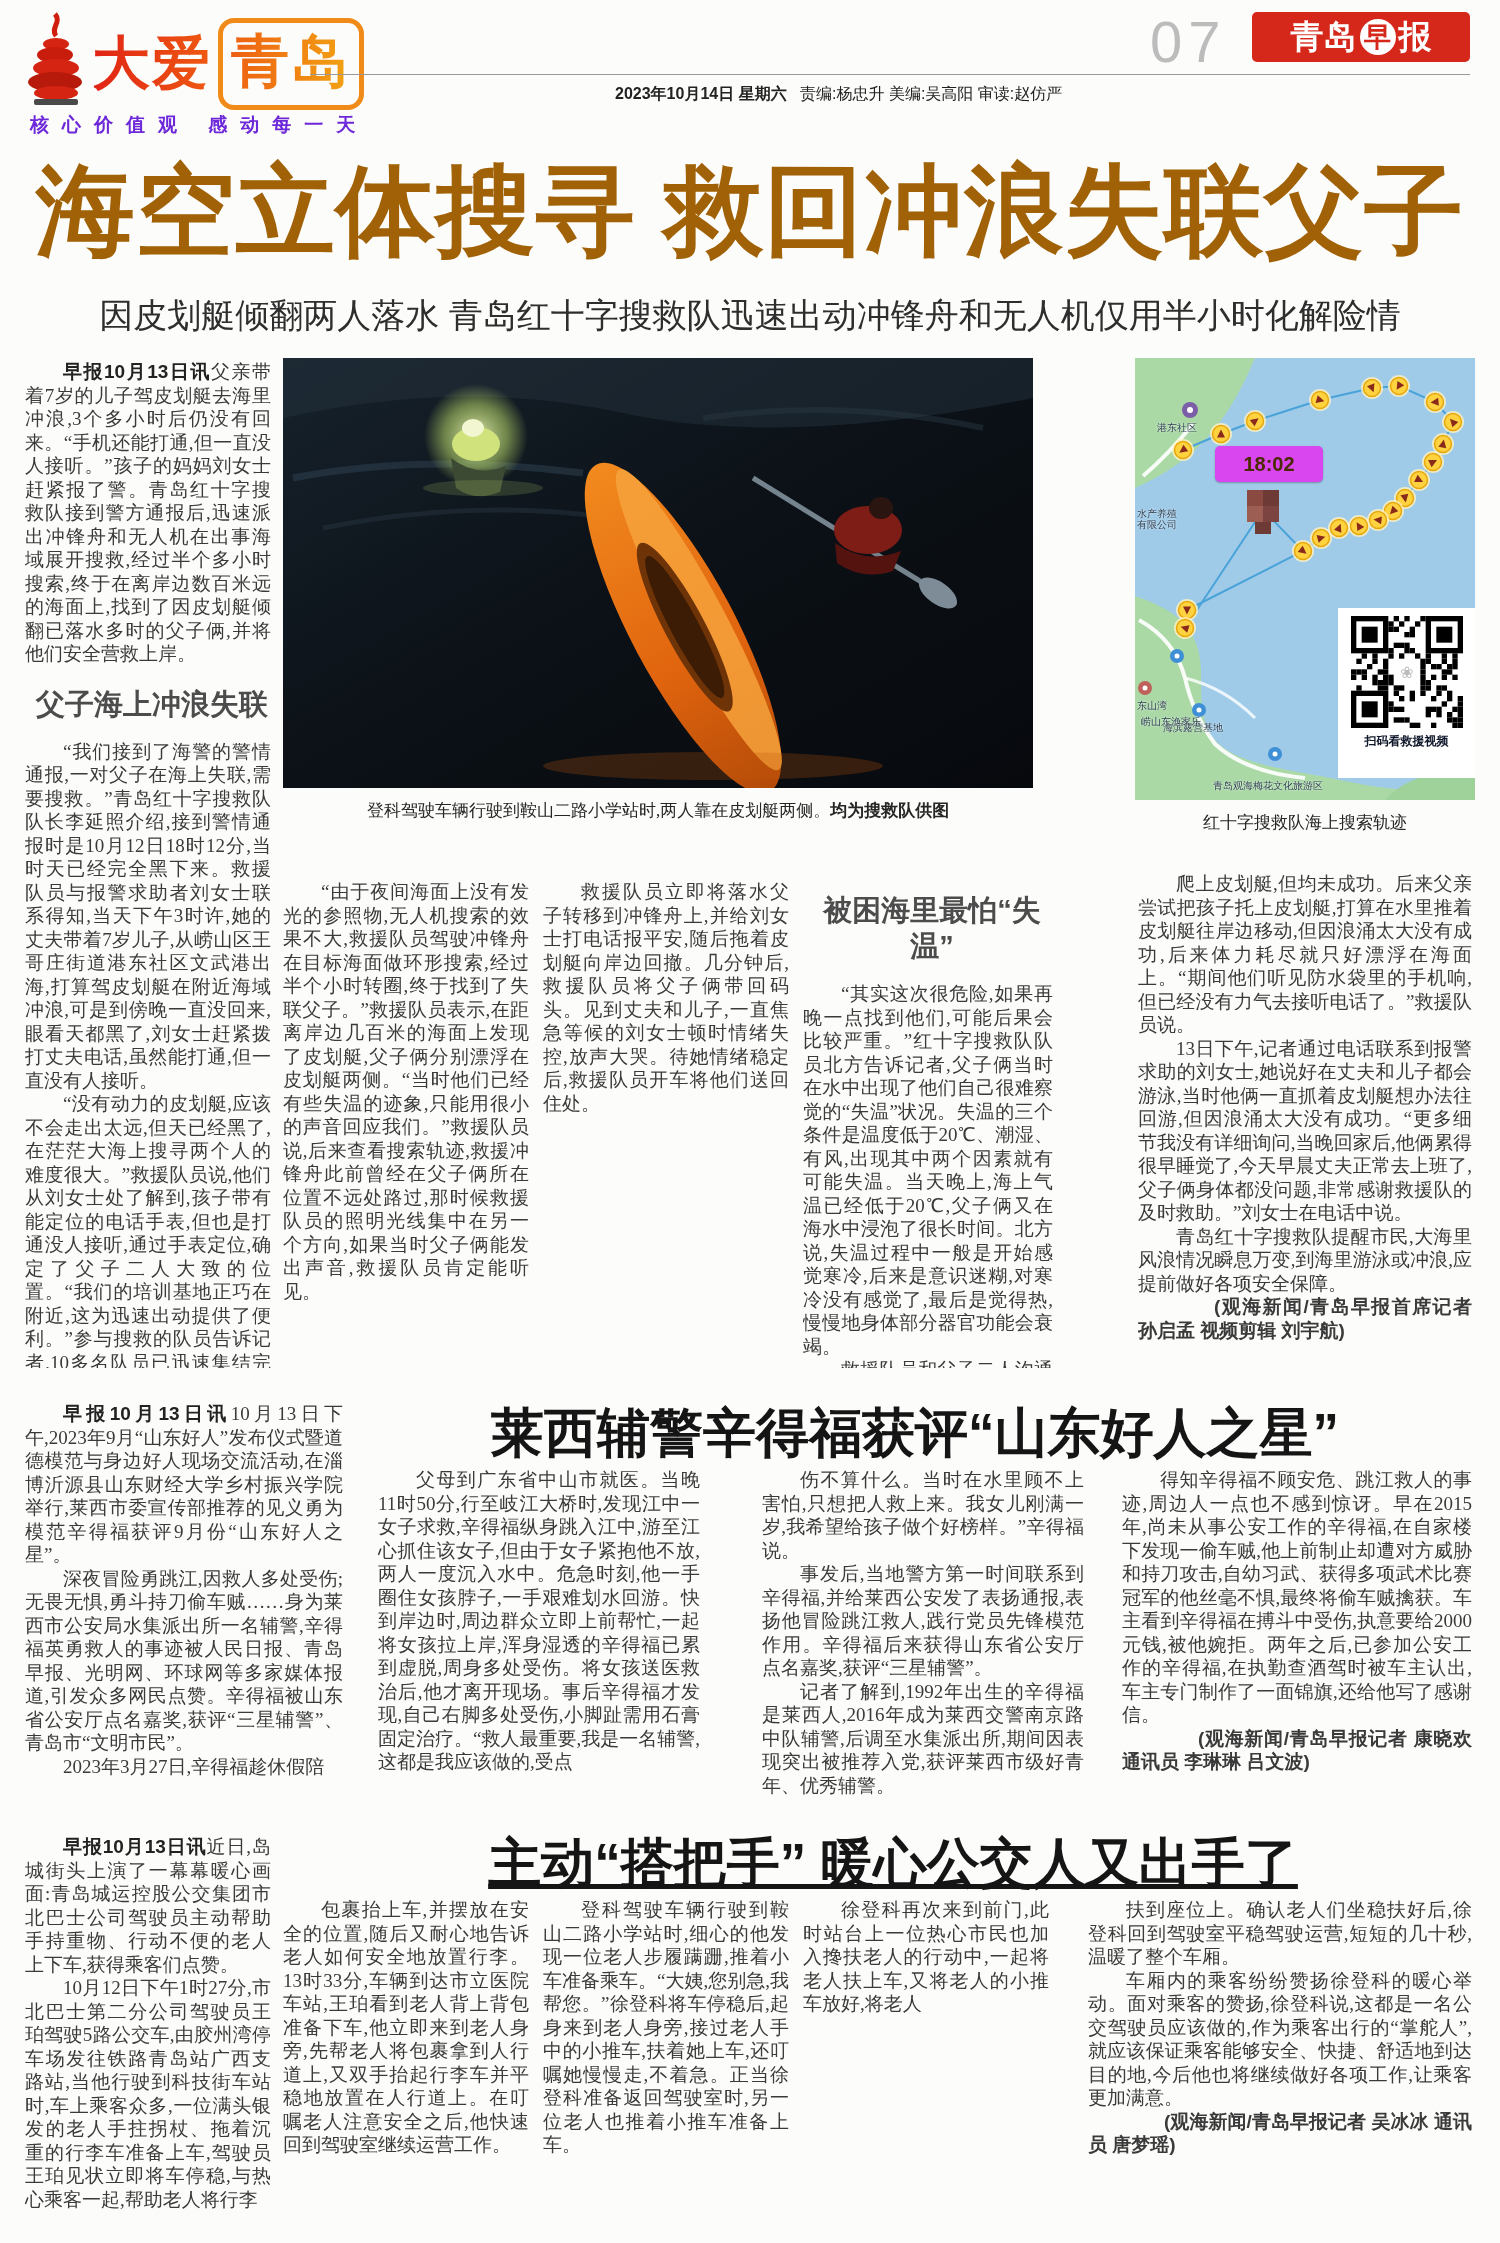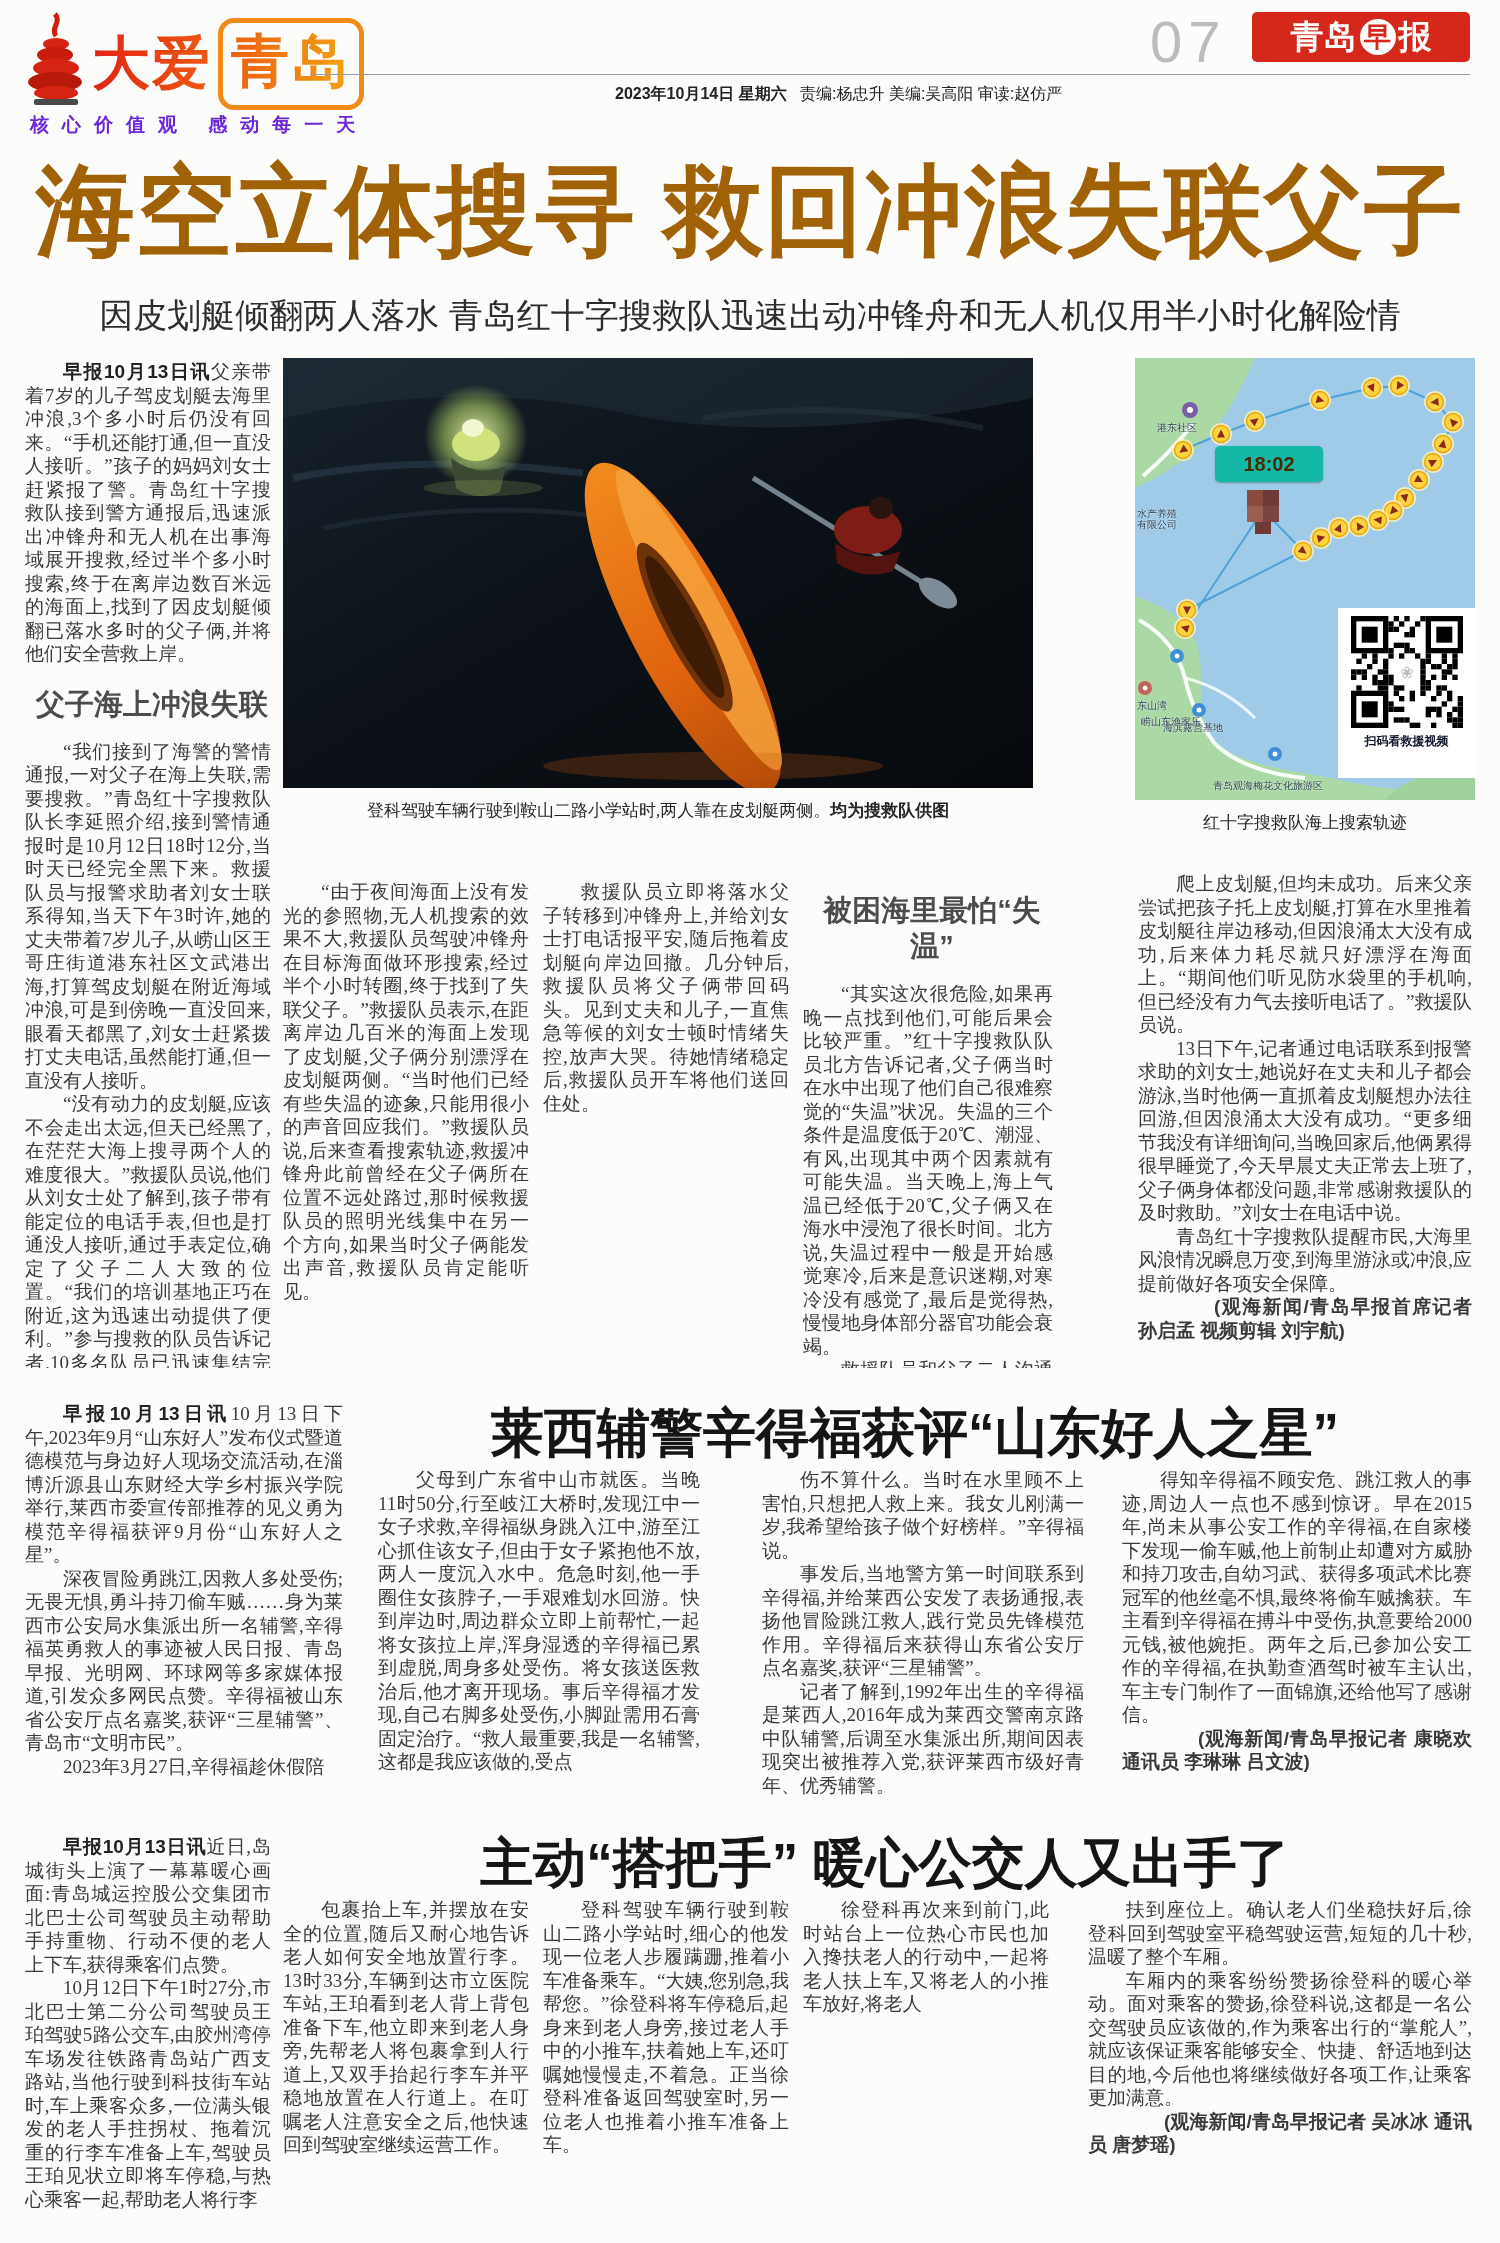--- a/index.html
+++ b/index.html
@@ -39,21 +39,21 @@
   .byline{font-family:"Liberation Sans",sans-serif;font-weight:bold;font-size:19px;color:#222;text-indent:4em !important;line-height:25px;}
   .caption{font-size:17px;color:#262626;text-align:center;line-height:22px;}
   .caption b{font-family:"Liberation Sans",sans-serif;}
 
   
   .photo-frame{left:283px;top:358px;width:750px;height:430px;}
   .photo-cap{left:283px;top:800px;width:750px;}
   .map-frame{left:1135px;top:358px;width:340px;height:442px;}
   .map-cap{left:1135px;top:812px;width:340px;}
   .map-label{position:absolute;font-family:"Liberation Sans",sans-serif;font-size:10px;color:#2c3e50;text-shadow:0 0 2px #fff;line-height:11px;}
-  .map-time{position:absolute;left:80px;top:88px;width:108px;height:36px;background:#14b8a6;border-radius:5px;display:flex;align-items:center;justify-content:center;
+  .map-time{position:absolute;left:80px;top:88px;width:108px;height:36px;background:#d946ef;border-radius:5px;display:flex;align-items:center;justify-content:center;
             font-family:"Liberation Sans",sans-serif;font-weight:bold;font-size:20px;color:#4a2b00;box-shadow:0 1px 2px rgba(0,0,0,.3);}
   .qr-panel{position:absolute;left:203px;top:250px;width:137px;height:170px;background:#fff;display:flex;flex-direction:column;align-items:center;justify-content:flex-start;padding-top:8px;box-sizing:border-box;}
   .qr-label{font-family:"Liberation Sans",sans-serif;font-weight:bold;font-size:12px;color:#0f172a;margin-top:5px;white-space:nowrap;}
 </style>
 </head>
 <body>
 
 <div class="abs brand">
   <svg width="70" height="100" viewBox="0 0 70 100">
     <path d="M33,4 C40,12 28,18 34,26" stroke="#cf1d0e" stroke-width="5" fill="none"></path>
@@ -443,21 +443,21 @@
 </div>
 <div class="abs col" style="left:1122px;top:1468px;width:350px;height:334px;">
   <p>得知辛得福不顾安危、跳江救人的事迹,周边人一点也不感到惊讶。早在2015年,尚未从事公安工作的辛得福,在自家楼下发现一偷车贼,他上前制止却遭对方威胁和持刀攻击,自幼习武、获得多项武术比赛冠军的他丝毫不惧,最终将偷车贼擒获。车主看到辛得福在搏斗中受伤,执意要给2000元钱,被他婉拒。两年之后,已参加公安工作的辛得福,在执勤查酒驾时被车主认出,车主专门制作了一面锦旗,还给他写了感谢信。</p>
   <p class="byline">(观海新闻/青岛早报记者 康晓欢 通讯员 李琳琳 吕文波)</p>
 </div>
 
 <div class="abs col" style="left:25px;top:1835px;width:246px;height:408px;">
   <p><b class="lede">早报10月13日讯</b><span>近日,岛城街头上演了一幕幕暖心画面:青岛城运控股公交集团市北巴士公司驾驶员主动帮助手持重物、行动不便的老人上下车,获得乘客们点赞。</span></p>
   <p>10月12日下午1时27分,市北巴士第二分公司驾驶员王珀驾驶5路公交车,由胶州湾停车场发往铁路青岛站广西支路站,当他行驶到科技街车站时,车上乘客众多,一位满头银发的老人手拄拐杖、拖着沉重的行李车准备上车,驾驶员王珀见状立即将车停稳,与热心乘客一起,帮助老人将行李</p>
 </div>
-<div class="abs h2" style="left:300px;top:1828px;width:1170px;">主动“搭把手” 暖心公交人又出手了</div>
+<div class="abs h2" style="left:308px;top:1828px;width:1170px;text-decoration:underline;">主动“搭把手” 暖心公交人又出手了</div>
 <div class="abs col" style="left:283px;top:1898px;width:246px;height:345px;">
   <p>包裹抬上车,并摆放在安全的位置,随后又耐心地告诉老人如何安全地放置行李。13时33分,车辆到达市立医院车站,王珀看到老人背上背包准备下车,他立即来到老人身旁,先帮老人将包裹拿到人行道上,又双手抬起行李车并平稳地放置在人行道上。在叮嘱老人注意安全之后,他快速回到驾驶室继续运营工作。</p>
 </div>
 <div class="abs col" style="left:543px;top:1898px;width:246px;height:345px;">
   <p>登科驾驶车辆行驶到鞍山二路小学站时,细心的他发现一位老人步履蹒跚,推着小车准备乘车。“大姨,您别急,我帮您。”徐登科将车停稳后,起身来到老人身旁,接过老人手中的小推车,扶着她上车,还叮嘱她慢慢走,不着急。正当徐登科准备返回驾驶室时,另一位老人也推着小推车准备上车。</p>
 </div>
 <div class="abs col" style="left:803px;top:1898px;width:246px;height:345px;">
   <p>徐登科再次来到前门,此时站台上一位热心市民也加入搀扶老人的行动中,一起将老人扶上车,又将老人的小推车放好,将老人</p>
 </div>
 <div class="abs col" style="left:1088px;top:1898px;width:384px;height:345px;">

